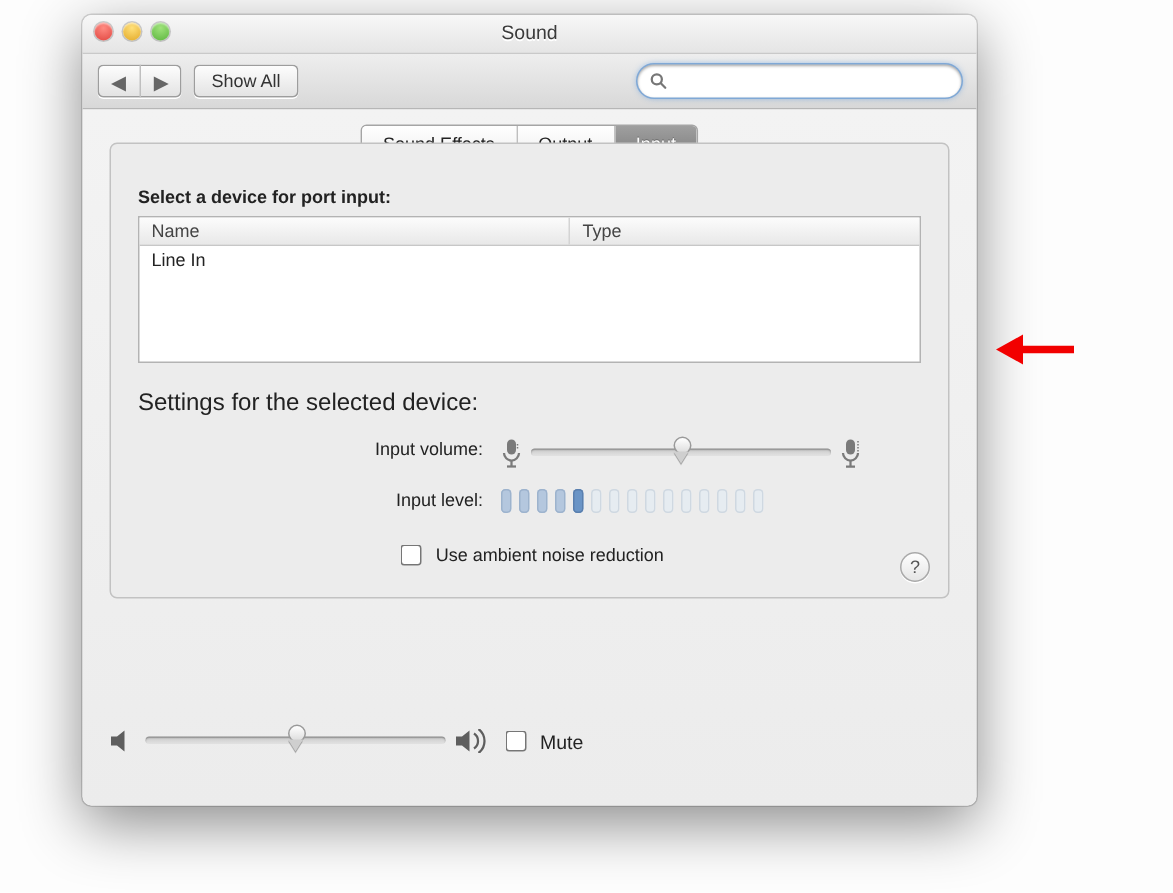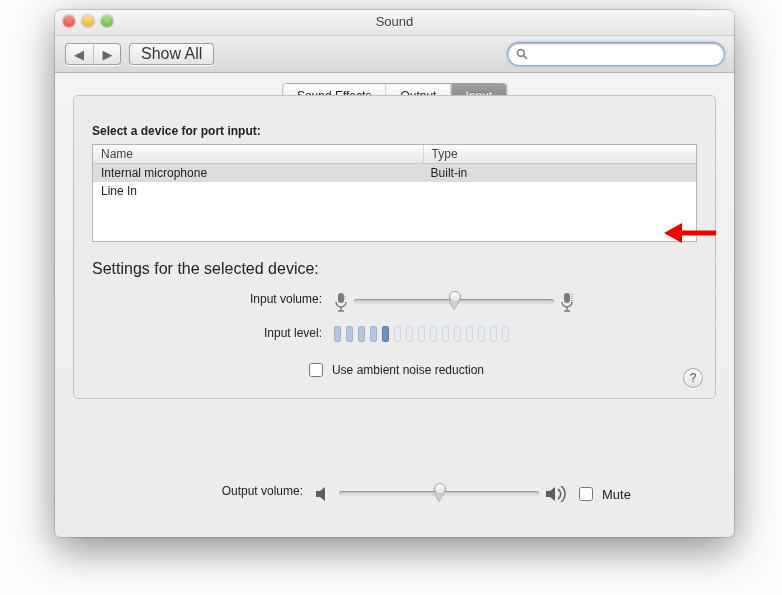--- a/index.html
+++ b/index.html
@@ -4,21 +4,21 @@
 <style>
   html,body{margin:0;padding:0;background:#fff;}
   body{
     font-family:"Lucida Grande","Helvetica Neue",Arial,sans-serif;
     font-size:13px;color:#222;
     width:782px;height:595px;
     position:relative;
     background:#fdfdfd;
   }
   .shadow-wrap{
-    position:absolute;left:55px;top:10px;width:679px;height:527px;
+    position:absolute;left:55px;top:10px;width:596px;height:527px;
     background:#fff;
     border-radius:6px;
     box-shadow:0 12px 40px rgba(0,0,0,0.45),0 0 0 1px rgba(0,0,0,0.15);
     overflow:hidden;
   }
   
   .titlebar{
     height:22px;
     background:linear-gradient(#f7f7f7,#e5e5e5);
     border-bottom:1px solid #c9c9c9;
@@ -48,21 +48,21 @@
   }
   .seg button{
     border:none;background:transparent;width:28px;font-size:13px;
     color:#666;cursor:default;
   }
   .seg button+button{border-left:1px solid #bfbfbf;}
   .btn{
     height:22px;padding:0 12px;border-radius:4px;border:none;
     background:linear-gradient(#fefefe,#e2e2e2);
     box-shadow:0 1px 0 #fff,inset 0 0 0 1px #9d9d9d;
-    font-size:16px;color:#333;cursor:default;
+    font-size:12px;color:#333;cursor:default;
   }
   .toolbar .spacer{flex:1;}
   .search-wrap{
     display:flex;align-items:center;height:22px;width:200px;
     border-radius:11px;
     background:#fff;
     box-shadow:inset 0 1px 2px rgba(0,0,0,0.35),0 0 0 1px #7fa8d6,0 0 4px rgba(70,140,220,0.7);
     padding:0 8px;gap:6px;color:#888;
   }
   .search-wrap svg{width:12px;height:12px;fill:#777;}
@@ -225,24 +225,20 @@
     <div class="group">
 
       <div class="section-label">Select a device for port input:</div>
 
       <div class="table">
         <div class="thead">
           <div class="th name">Name</div>
           <div class="th type">Type</div>
         </div>
         <div id="tbody">
-            <div class="trow selected">
-              <div class="td name">Internal microphone</div>
-              <div class="td type">Built-in</div>
-            </div>
             <div class="trow">
               <div class="td name">Line In</div>
             </div>
           </div>
       </div>
 
       <div class="settings-label">Settings for the selected device:</div>
 
       <div class="form-row">
         <div class="lab">Input volume:</div>
@@ -294,21 +290,20 @@
       <div class="chkrow" style="margin-top:4px;">
         <input type="checkbox" id="amb" style="">
         <label for="amb">Use ambient noise reduction</label>
       </div>
 
       <div class="help">?</div>
     </div>
 
     <div class="lower">
       <div class="form-row">
-        <div class="lab">Output volume:</div>
         <div class="ctl">
           <svg class="spk-ico" viewBox="0 0 18 16">
               <path d="M1 5h4l5-4v14l-5-4H1z" fill="#5e5e5e"></path>
             </svg>
           <div class="slider" id="out-slider" style="max-width: 200px; --val: 50;">
             <div class="track"></div>
               <div class="thumb"></div>
           </div>
           <svg class="spk-ico loud" viewBox="0 0 24 16">
               <path d="M1 5h4l5-4v14l-5-4H1z" fill="#5e5e5e"></path>

